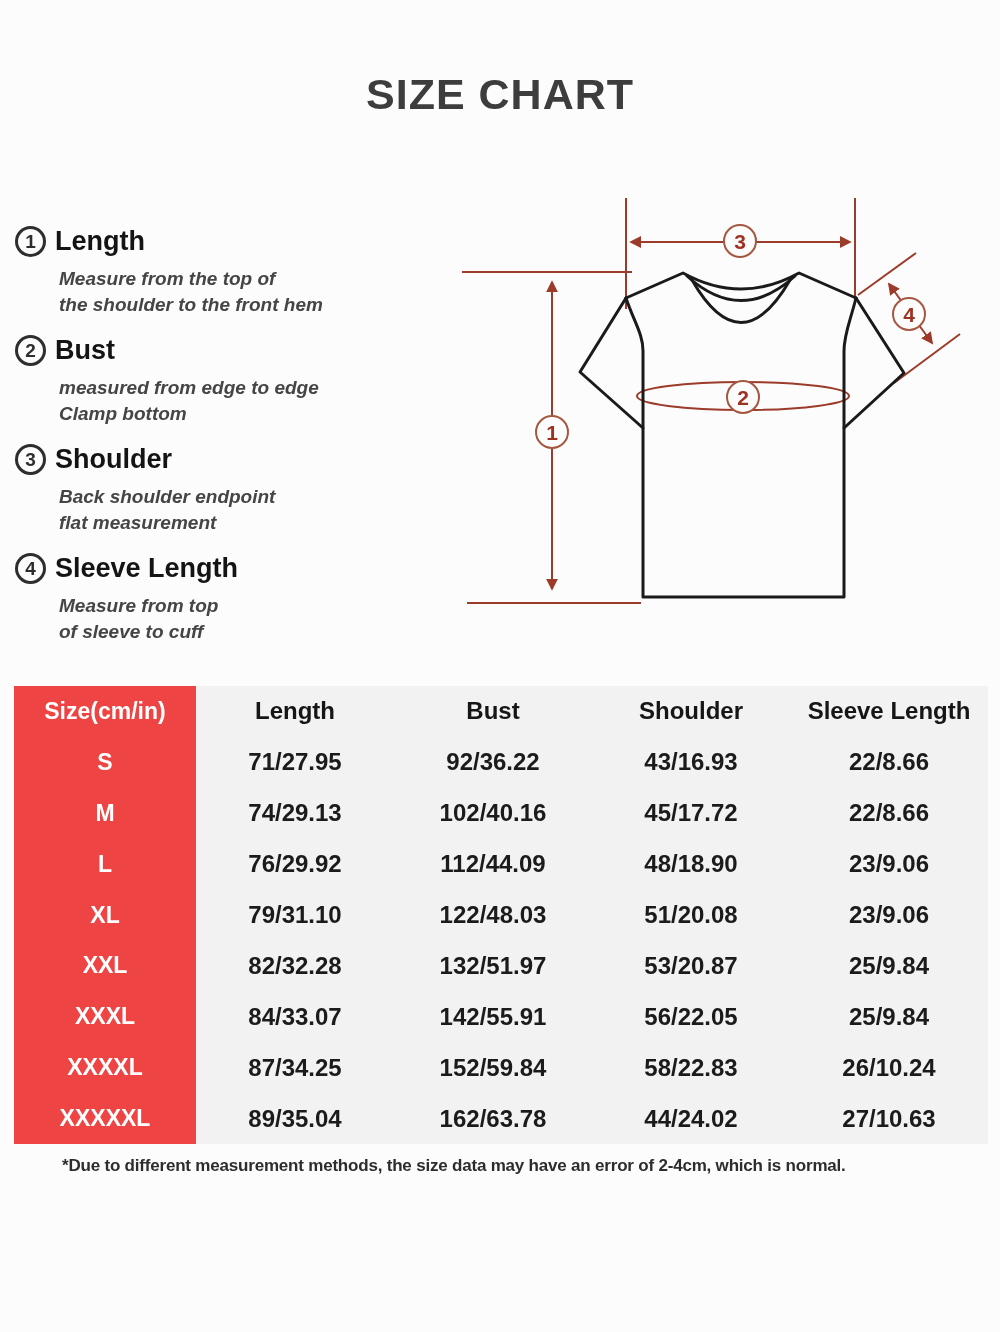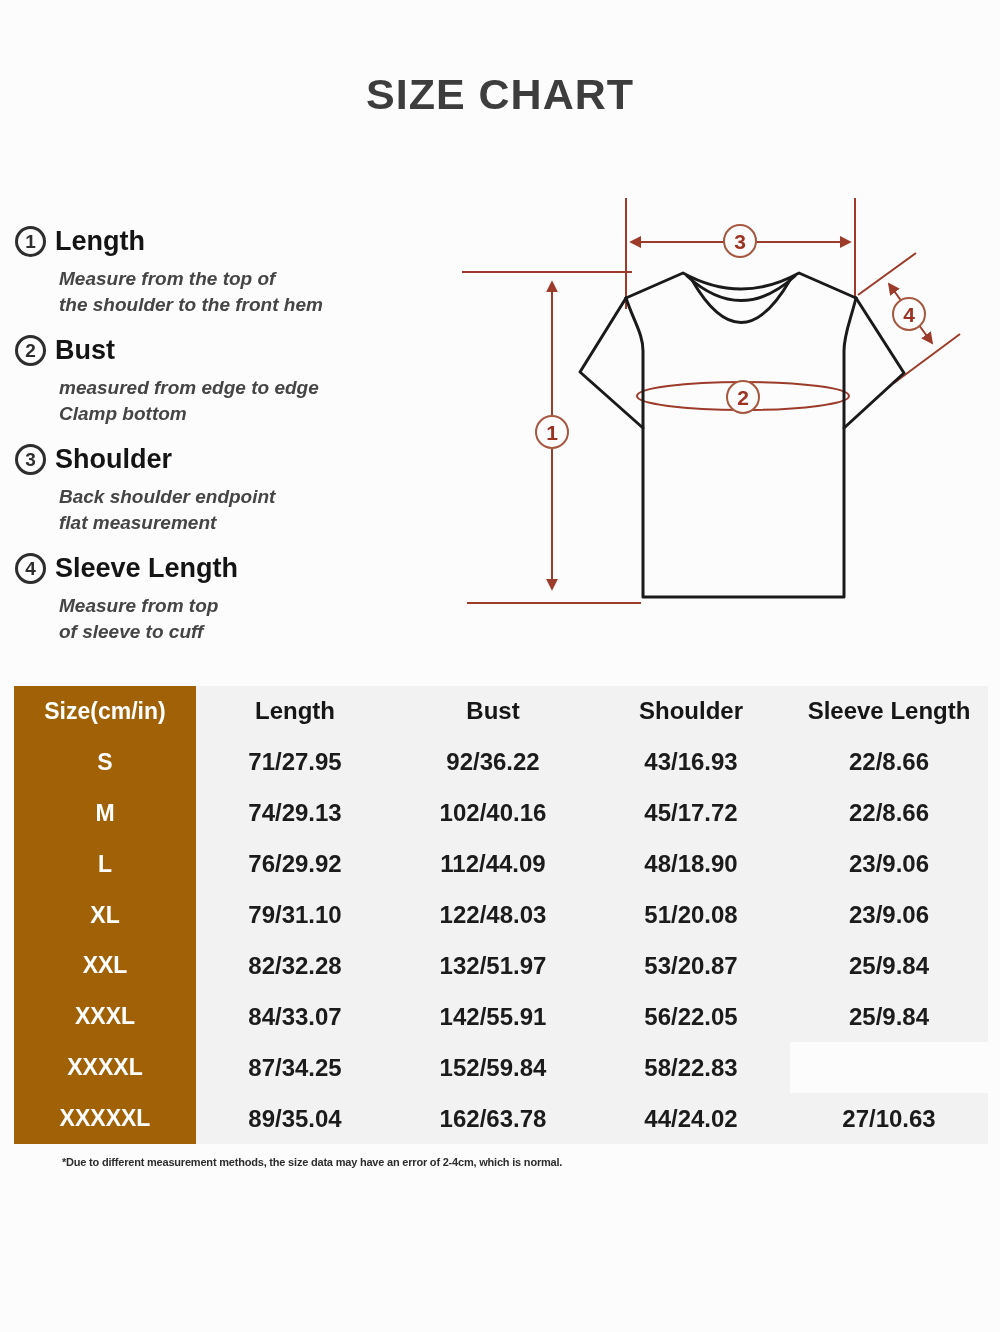--- a/index.html
+++ b/index.html
@@ -33,25 +33,25 @@
   .size-table {
     position:absolute; left:14px; top:686px; width:974px; height:458px;
     display:flex; flex-direction:column;
   }
   .tr { flex:1; display:grid; grid-template-columns:182px 1fr 1fr 1fr 1fr; }
   .td {
     display:flex; align-items:center; justify-content:center;
     background:#f2f2f2; font-size:24px; font-weight:700; color:#1b1b1b;
     white-space:nowrap;
   }
-  .td.dark { background:#a16207; color:#ffffff; font-size:23px; }
+  .td.dark { background:#ef4444; color:#ffffff; font-size:23px; }
   .td.colhead { font-size:24px; color:#161616; }
   .footnote {
     position:absolute; left:62px; top:1156px;
-    font-size:11px; font-weight:700; color:#2d2d2d; letter-spacing:-0.2px;
+    font-size:17px; font-weight:700; color:#2d2d2d; letter-spacing:-0.2px;
   }
 </style>
 </head>
 <body>
 
 <div class="page">
 
   <h1 class="title">SIZE CHART</h1>
 
   <div class="legend">
@@ -191,20 +191,21 @@
       <div class="td">84/33.07</div>
       <div class="td">142/55.91</div>
       <div class="td">56/22.05</div>
       <div class="td">25/9.84</div>
     </div>
     <div class="tr">
       <div class="td dark">XXXXL</div>
       <div class="td">87/34.25</div>
       <div class="td">152/59.84</div>
       <div class="td">58/22.83</div>
+      <div class="td">26/10.24</div>
     </div>
     <div class="tr">
       <div class="td dark">XXXXXL</div>
       <div class="td">89/35.04</div>
       <div class="td">162/63.78</div>
       <div class="td">44/24.02</div>
       <div class="td">27/10.63</div>
     </div>
   </div>
 

